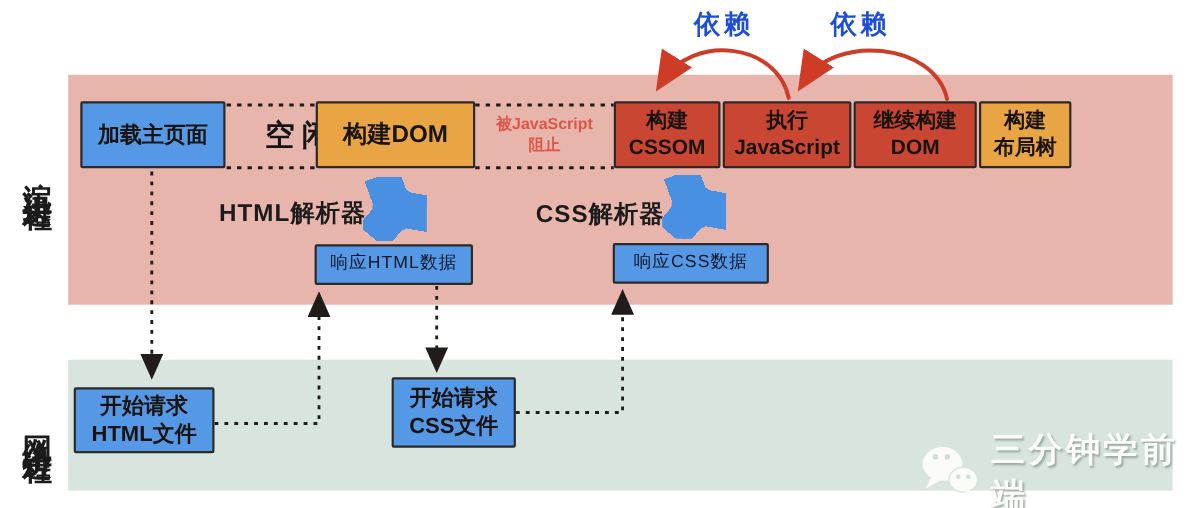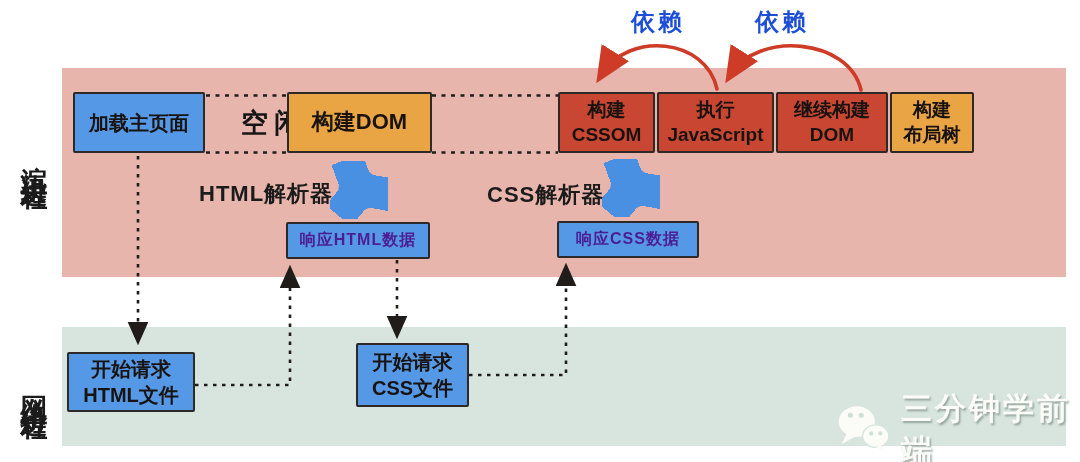--- a/index.html
+++ b/index.html
@@ -40,21 +40,21 @@
     display:flex;flex-direction:column;align-items:center;justify-content:center;
     color:#dd5748;font-size:14.5px;font-weight:600;line-height:1.5;
   }
   .dep-label{
     position:absolute;top:6px;width:90px;text-align:center;
     color:#1d4ed8;font-size:24px;font-weight:700;letter-spacing:3px;
   }
   .parser-label{
     position:absolute;font-size:22px;font-weight:600;color:#1b1b1b;letter-spacing:1px;
   }
-  .resp{height:37px;color:#4c1d95;font-size:16px;font-weight:700;letter-spacing:1px;}
+  .resp{height:37px;color:#0f172a;font-size:16px;font-weight:400;letter-spacing:1px;}
   .req{font-size:20px;font-weight:600;}
   .overlay{position:absolute;left:0;top:0;pointer-events:none;}
   .icon-wrap{position:absolute;}
   .watermark{
     position:absolute;left:836px;top:388px;display:flex;align-items:center;gap:9px;
   }
   .watermark-text{
     color:#fbfbf8;font-size:31px;font-weight:600;letter-spacing:3px;
     text-shadow:1.5px 1.5px 2px rgba(140,155,148,0.85);
   }
@@ -104,20 +104,24 @@
   <div class="box blue row t20" style="left:73px;width:132px;">
     <span class="ln">加载主页面</span>
   </div>
 
   <div class="corridor-label" style="left:205px;width:82px;">空闲</div>
 
   <div class="box orange row t22" style="left:287px;width:145px;">
     <span class="ln">构建DOM</span>
   </div>
 
+  <div class="blocked-label">
+    <span class="ln">被JavaScript</span>
+    <span class="ln">阻止</span>
+  </div>
 
   <div class="box red row t19" style="left:558px;width:97px;">
     <span class="ln">构建</span>
     <span class="ln">CSSOM</span>
   </div>
 
   <div class="box red row t19" style="left:657px;width:117px;">
     <span class="ln">执行</span>
     <span class="ln">JavaScript</span>
   </div>

